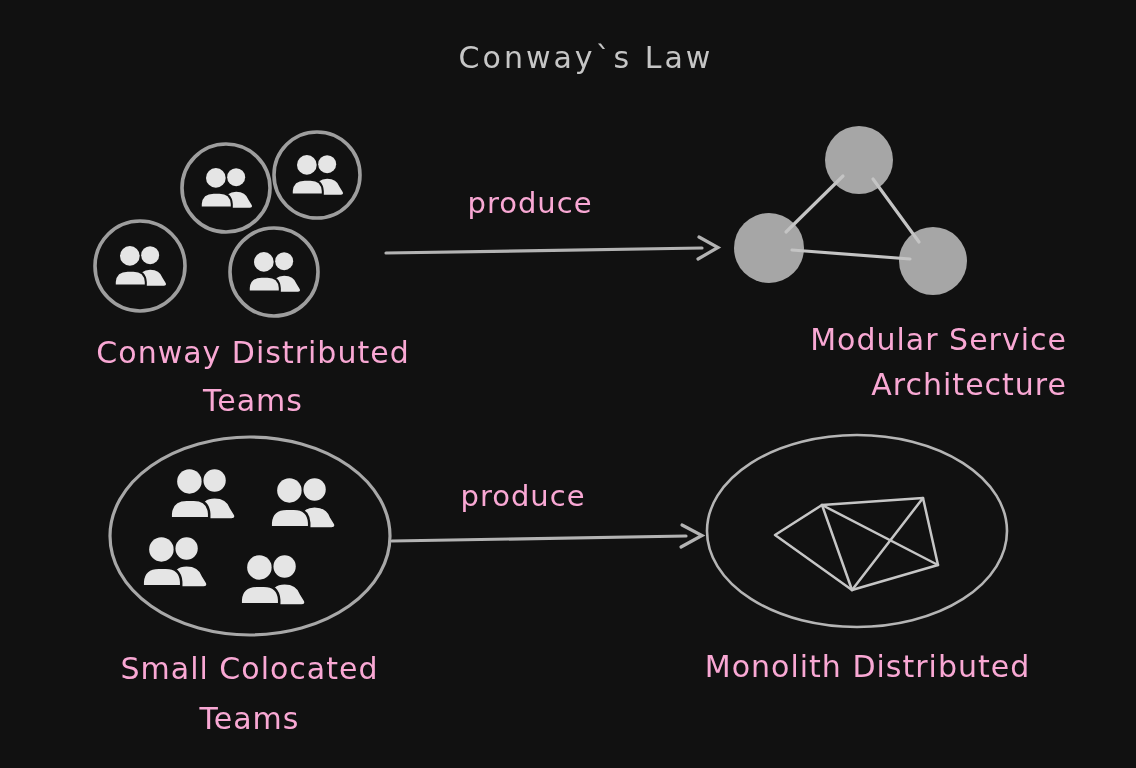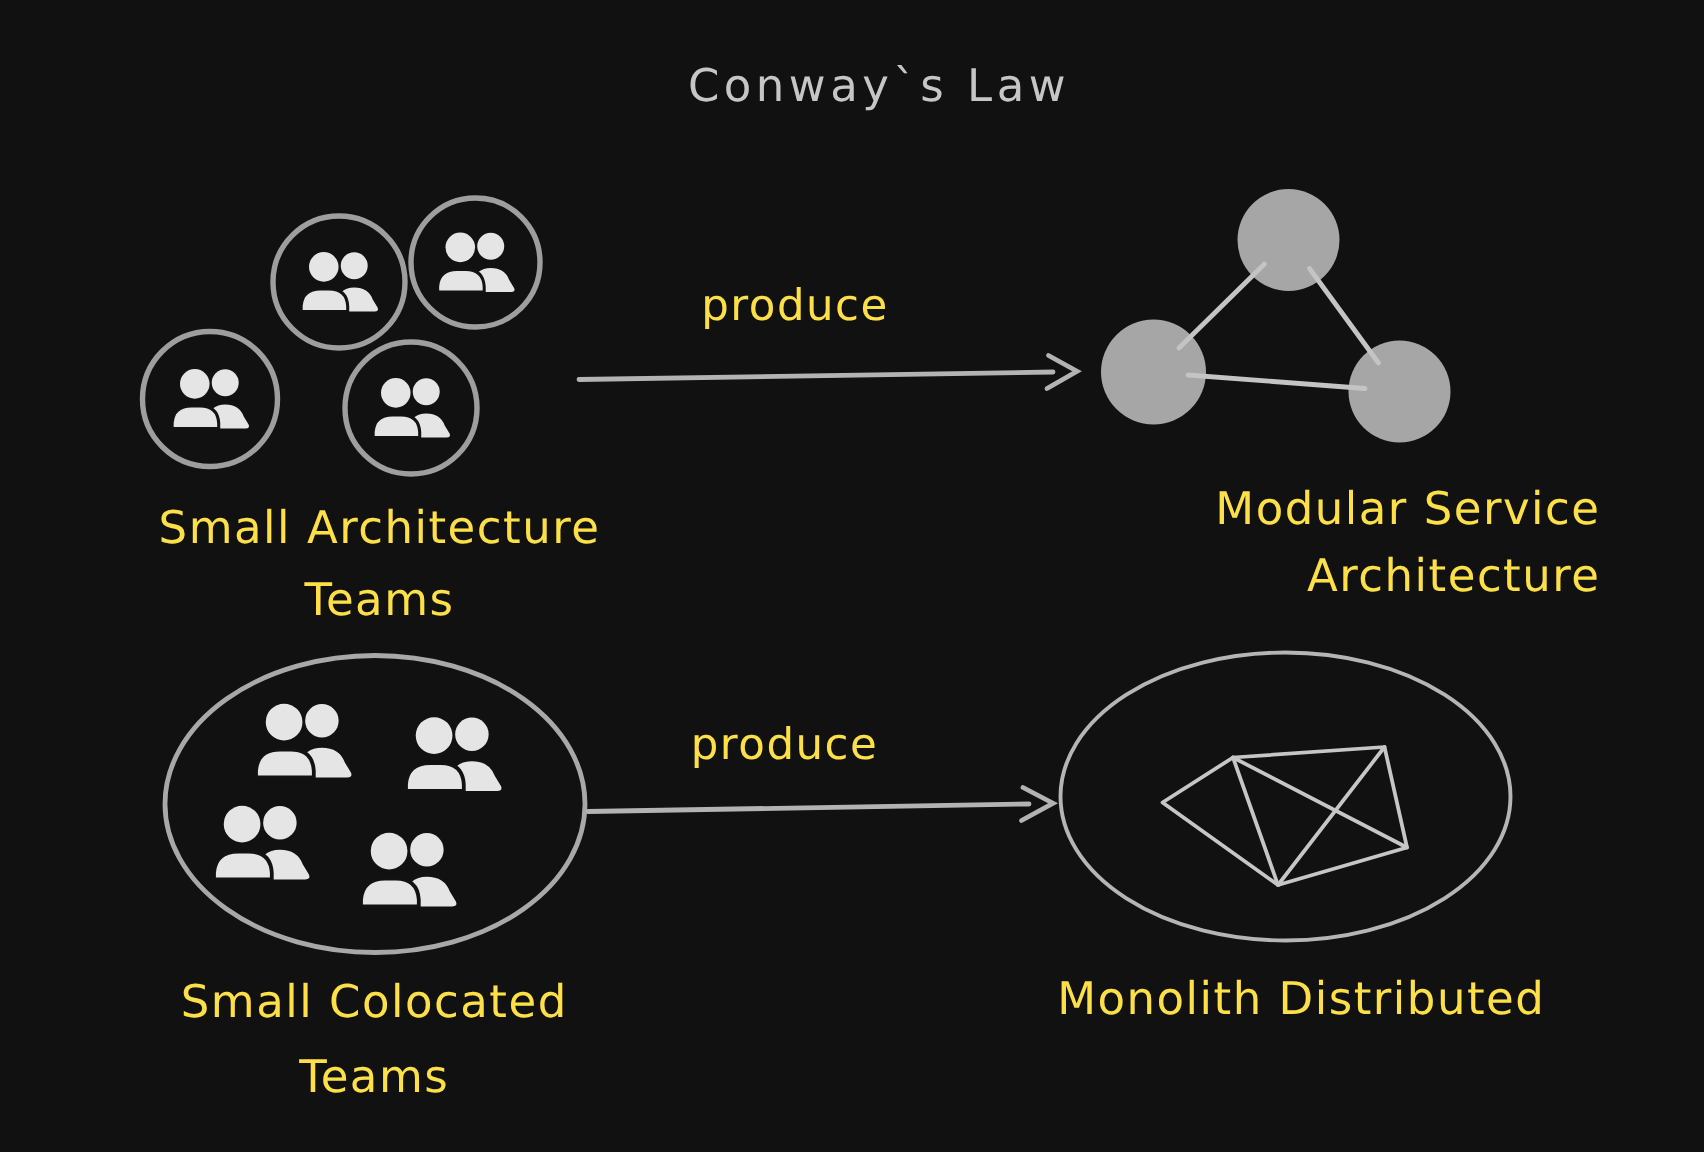--- a/index.html
+++ b/index.html
@@ -6,21 +6,21 @@
   body{
     width:1136px;height:768px;
     background:#111111;
     overflow:hidden;
     position:relative;
     font-family:"DejaVu Sans", sans-serif;
   }
   #canvas{position:absolute;inset:0;width:1136px;height:768px;}
   .hand{
     position:absolute;
-    color:#fde047;
+    color:#f9a8d4;
     letter-spacing:1px;
     white-space:nowrap;
   }
   .center{text-align:center;}
   #title{top:40px;left:0;width:1136px;font-size:30px;letter-spacing:3px;color:#c6c6c6;padding-left:18px;}
   #produce-top{top:186px;left:385px;width:290px;font-size:29px;}
   #produce-bottom{top:479px;left:378px;width:290px;font-size:29px;}
   #label-small{top:329px;left:58px;width:390px;font-size:30px;line-height:48px;white-space:normal;}
   #label-modular{top:317px;left:727px;font-size:30px;line-height:45px;text-align:right;white-space:normal;width:340px;}
   #label-large{top:644px;left:52px;width:395px;font-size:30px;line-height:50px;white-space:normal;}
@@ -98,21 +98,21 @@
         <line class="mesh" x1="923" y1="498" x2="852" y2="590"></line>
       </g>
     </g>
   </svg>
 
   <div id="title" class="hand center">Conway`s Law</div>
 
   <div id="produce-top" class="hand center">produce</div>
 
   <div id="label-small" class="hand center">
-    <div>Small Architecture</div>
+    <div>Conway Distributed</div>
     <div>Teams</div>
   </div>
 
   <div id="label-modular" class="hand">
     <div>Modular Service</div>
     <div>Architecture</div>
   </div>
 
   <div id="produce-bottom" class="hand center">produce</div>
 

